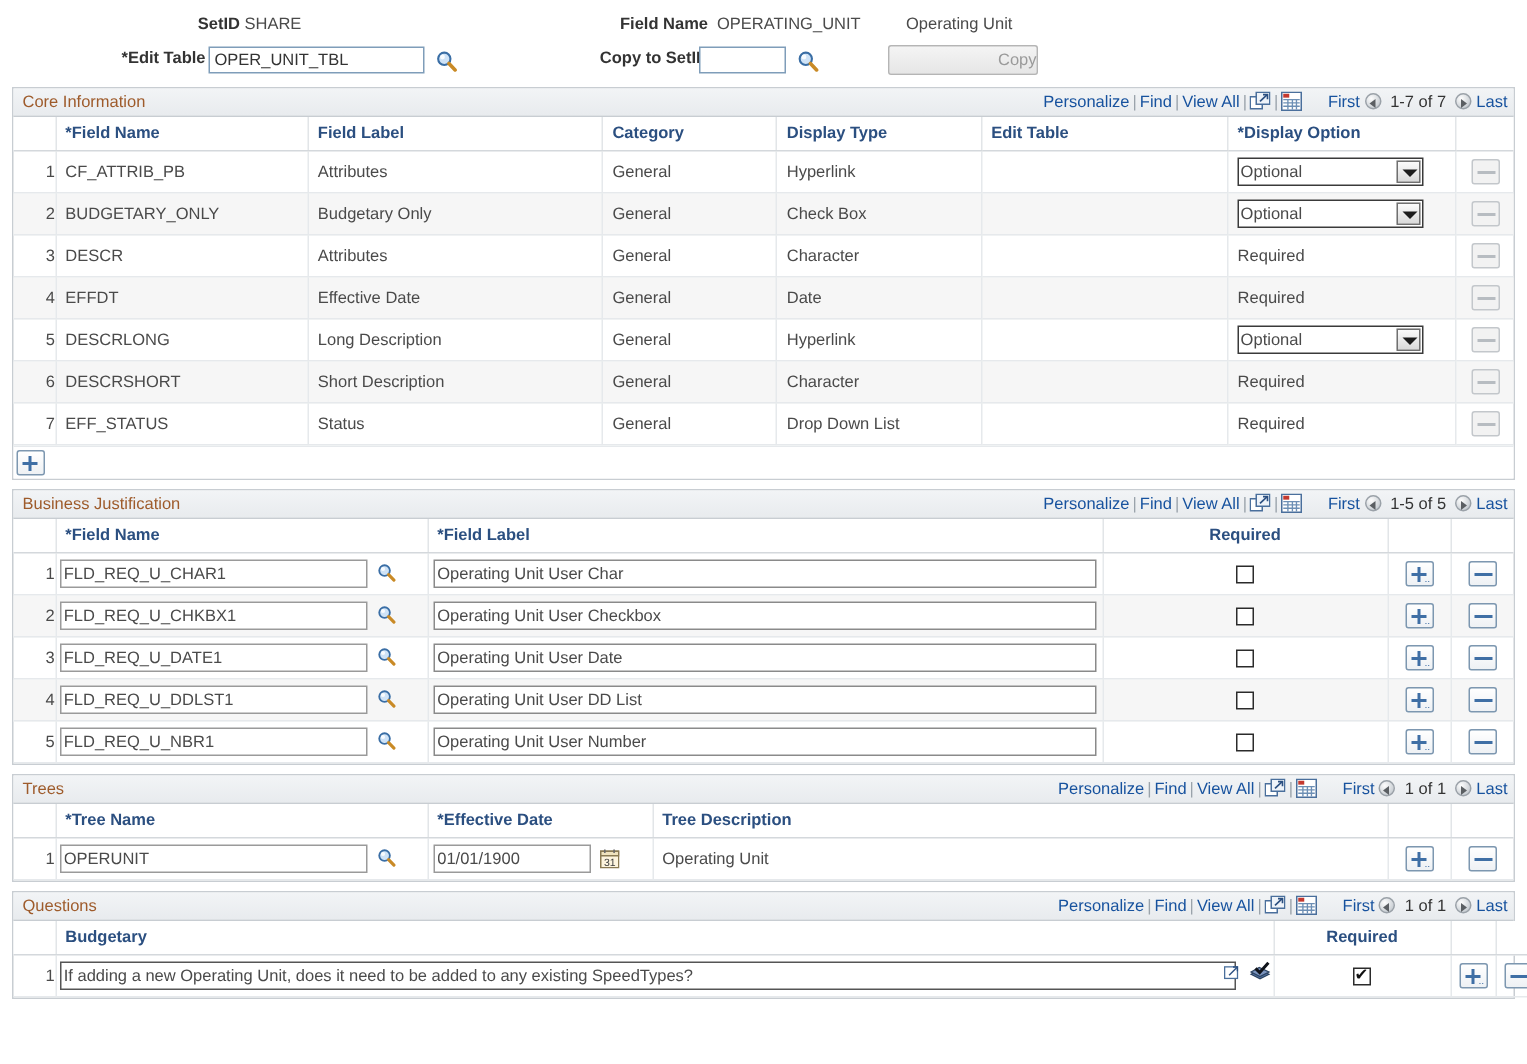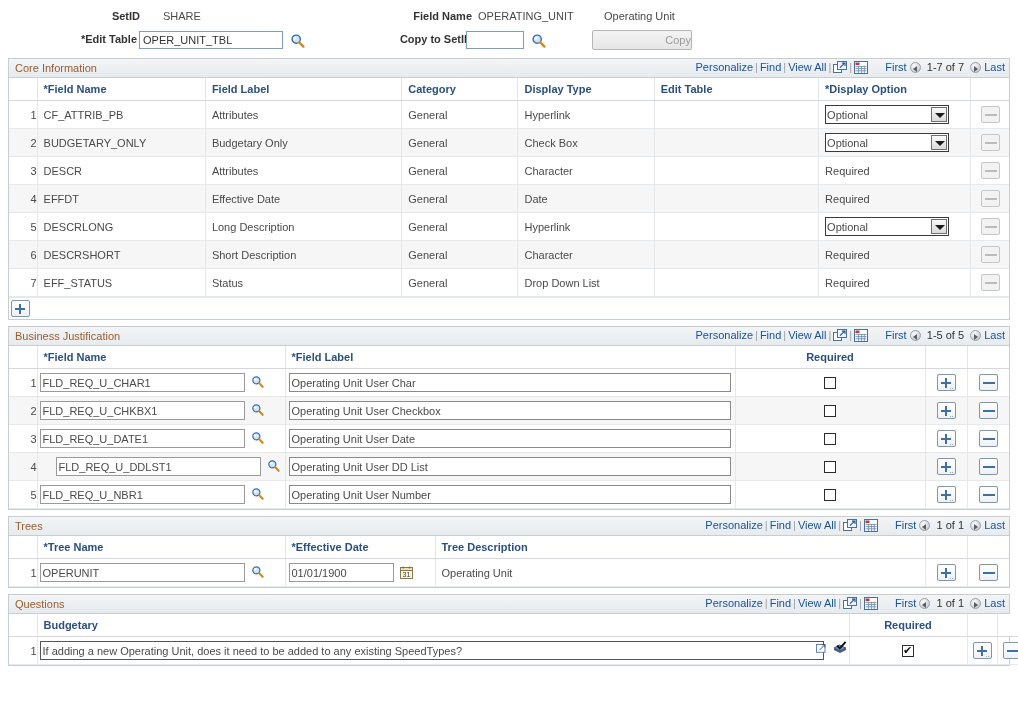--- a/index.html
+++ b/index.html
@@ -181,21 +181,21 @@
   .q-icons { position: absolute; right: 2px; top: 4px; white-space: nowrap; }
   .act { width: 26px; text-align: center; padding-left: 0 !important; }
 </style>
 </head>
 <body>
 
 <div class="page">
 
   <div class="topform">
 
-    <div class="fld lbl" style="left:80px; top:10px; width:60px;">SetID</div>
+    <div class="fld lbl" style="left:100px; top:10px; width:60px;">SetID</div>
     <div class="fld val" style="left:163px; top:10px;">SHARE</div>
 
     <div class="fld lbl lbl-req" style="left:62px; top:33px; width:75px; text-align:right;">Edit Table</div>
     <div class="fld" style="left:139px; top:31px;">
       <input class="txtin" style="width: 144px;" value="OPER_UNIT_TBL">
       <span class="ico ico-lookup" style="margin-left:4px;">
         <svg width="15" height="15" viewBox="0 0 15 15">
           <circle cx="6.2" cy="6.2" r="4.1" fill="#cfe3f7" stroke="#3a6ea5" stroke-width="1.4"></circle>
           <circle cx="5" cy="5" r="1.6" fill="#ffffff" opacity="0.85"></circle>
           <line x1="9.3" y1="9.3" x2="13.4" y2="13.6" stroke="#c98a26" stroke-width="2.4" stroke-linecap="round"></line>
@@ -519,21 +519,21 @@
         <td class="act">
           <span class="rowbtn"><span class="plus"></span><span class="dots">..</span></span>
         </td>
         <td class="nb act">
           <span class="rowbtn"><span class="minus"></span></span>
         </td>
       </tr>
 
       <tr class="alt">
         <td class="rownum">4</td>
-        <td style="padding-left:18px">
+        <td style="padding-left:2px">
           <input class="inp-fld" style="width: 205px;" value="FLD_REQ_U_DDLST1">
           <span class="ico ico-lookup" style="margin-left:3px;">
             <svg width="13" height="13" viewBox="0 0 15 15">
                   <circle cx="6.2" cy="6.2" r="4.1" fill="#cfe3f7" stroke="#3a6ea5" stroke-width="1.4"></circle>
                   <circle cx="5" cy="5" r="1.6" fill="#fff" opacity="0.85"></circle>
                   <line x1="9.3" y1="9.3" x2="13.4" y2="13.6" stroke="#c98a26" stroke-width="2.4" stroke-linecap="round"></line>
                 </svg>
           </span>
         </td>
         <td style="padding-left:3px;padding-right:4px">

